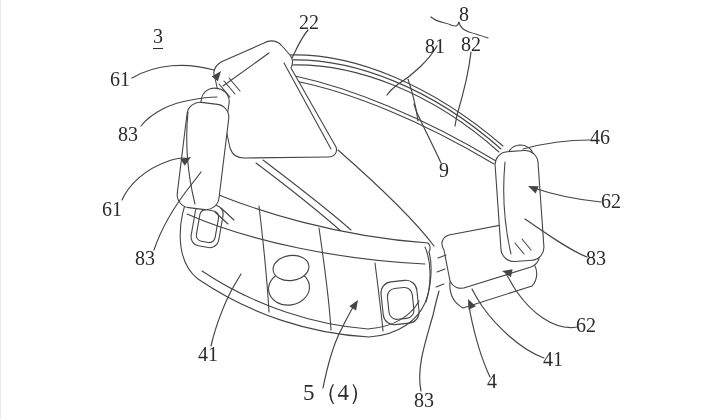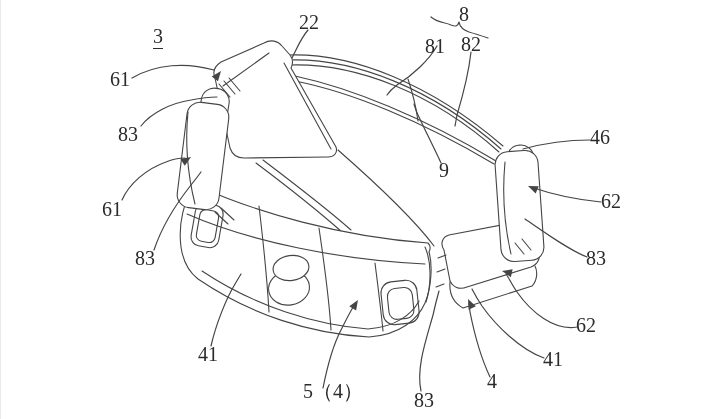--- a/index.html
+++ b/index.html
@@ -6,21 +6,21 @@
   #stage{
     position:relative;width:720px;height:419px;background:#ffffff;
     overflow:hidden;font-family:"Liberation Serif", serif;
     border-left:1px solid #e9e9e9;box-sizing:border-box;
   }
   #drawing{position:absolute;left:0;top:0;}
   .ref-label{
     position:absolute;color:#2b2b2b;font-size:20px;line-height:1;
     white-space:nowrap;user-select:none;
   }
-  .ref-label.small{font-size:20px;}
+  .ref-label.small{font-size:23px;}
   .underline{border-bottom:1.4px solid #2b2b2b;padding-bottom:2px;}
 </style>
 </head>
 <body>
 
 <div id="stage">
 
   <svg id="drawing" width="720" height="419" viewBox="0 0 720 419" stroke="#454545" stroke-width="1.1" fill="none" stroke-linecap="round" stroke-linejoin="round">
 
     <g>

